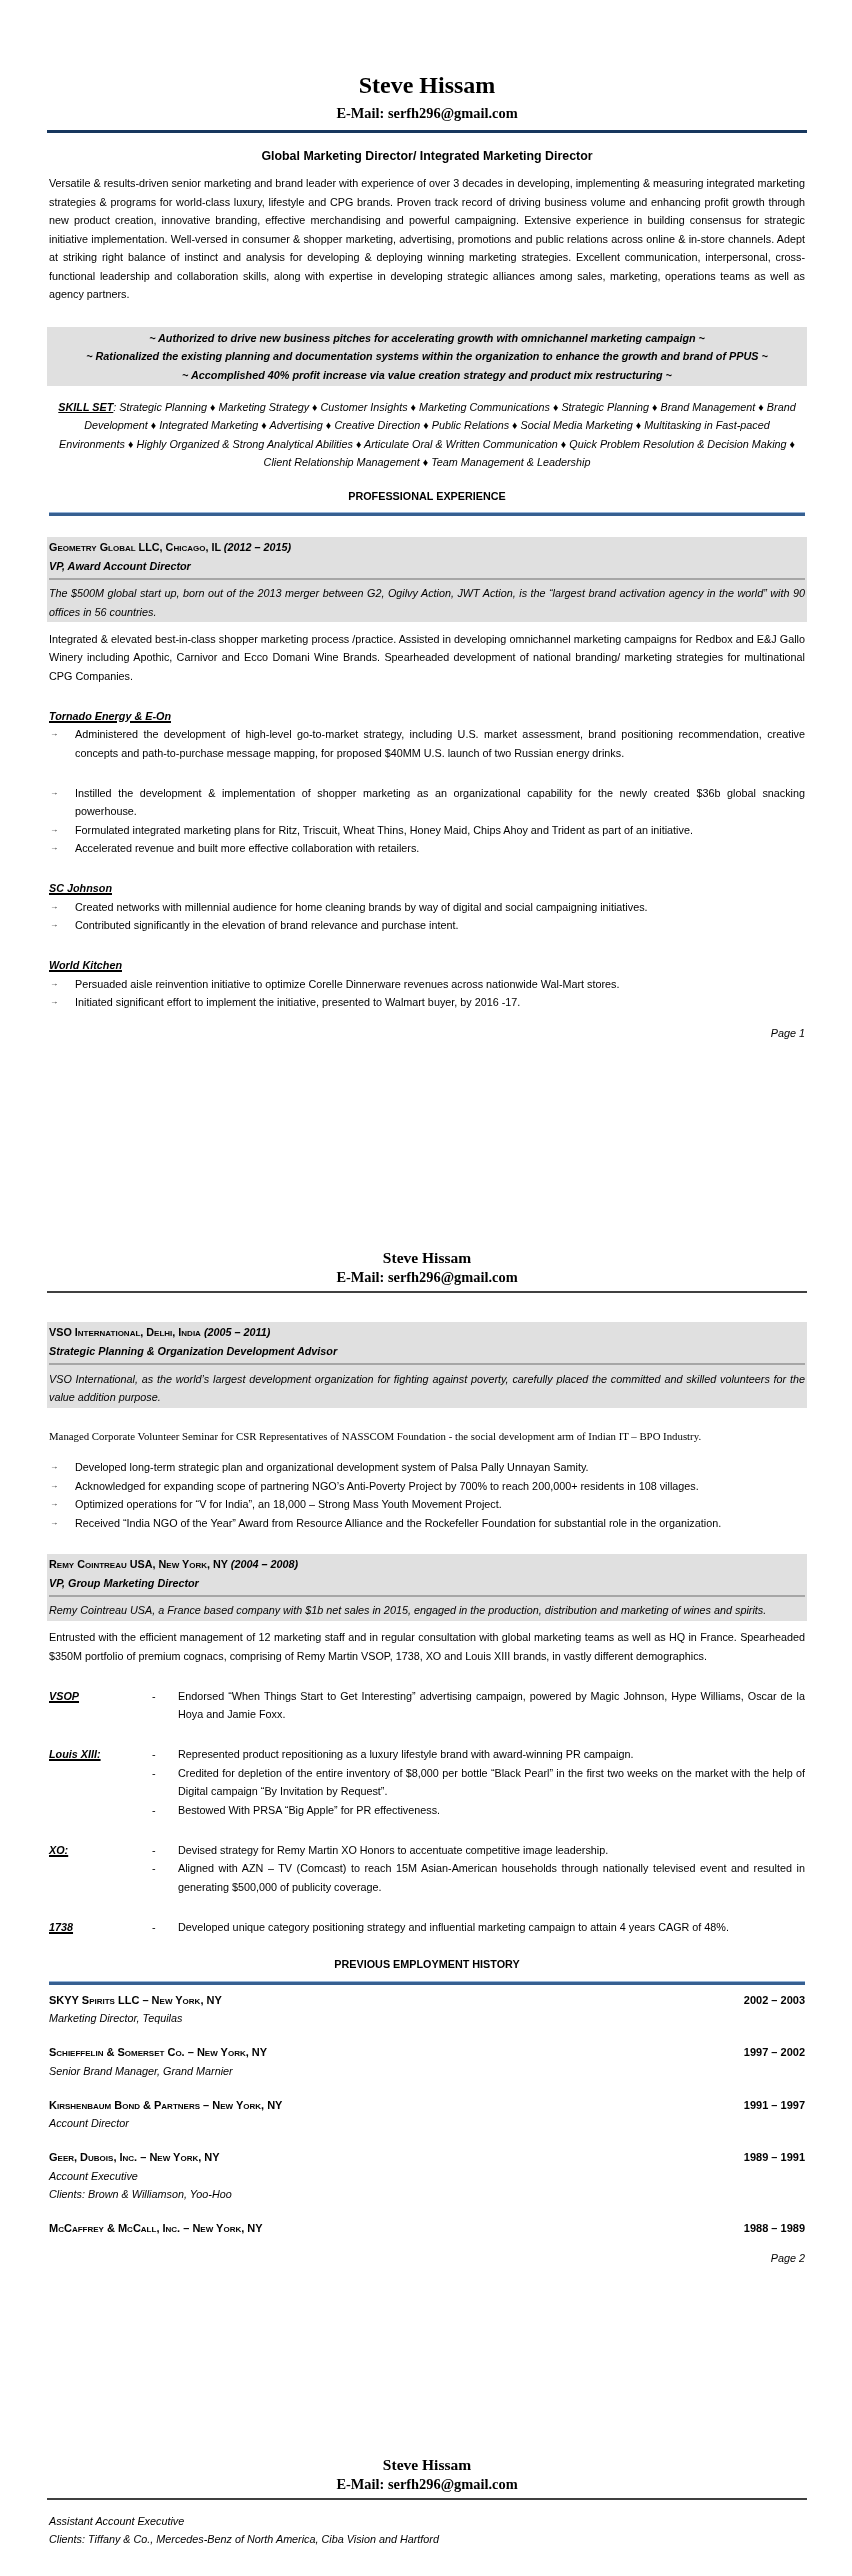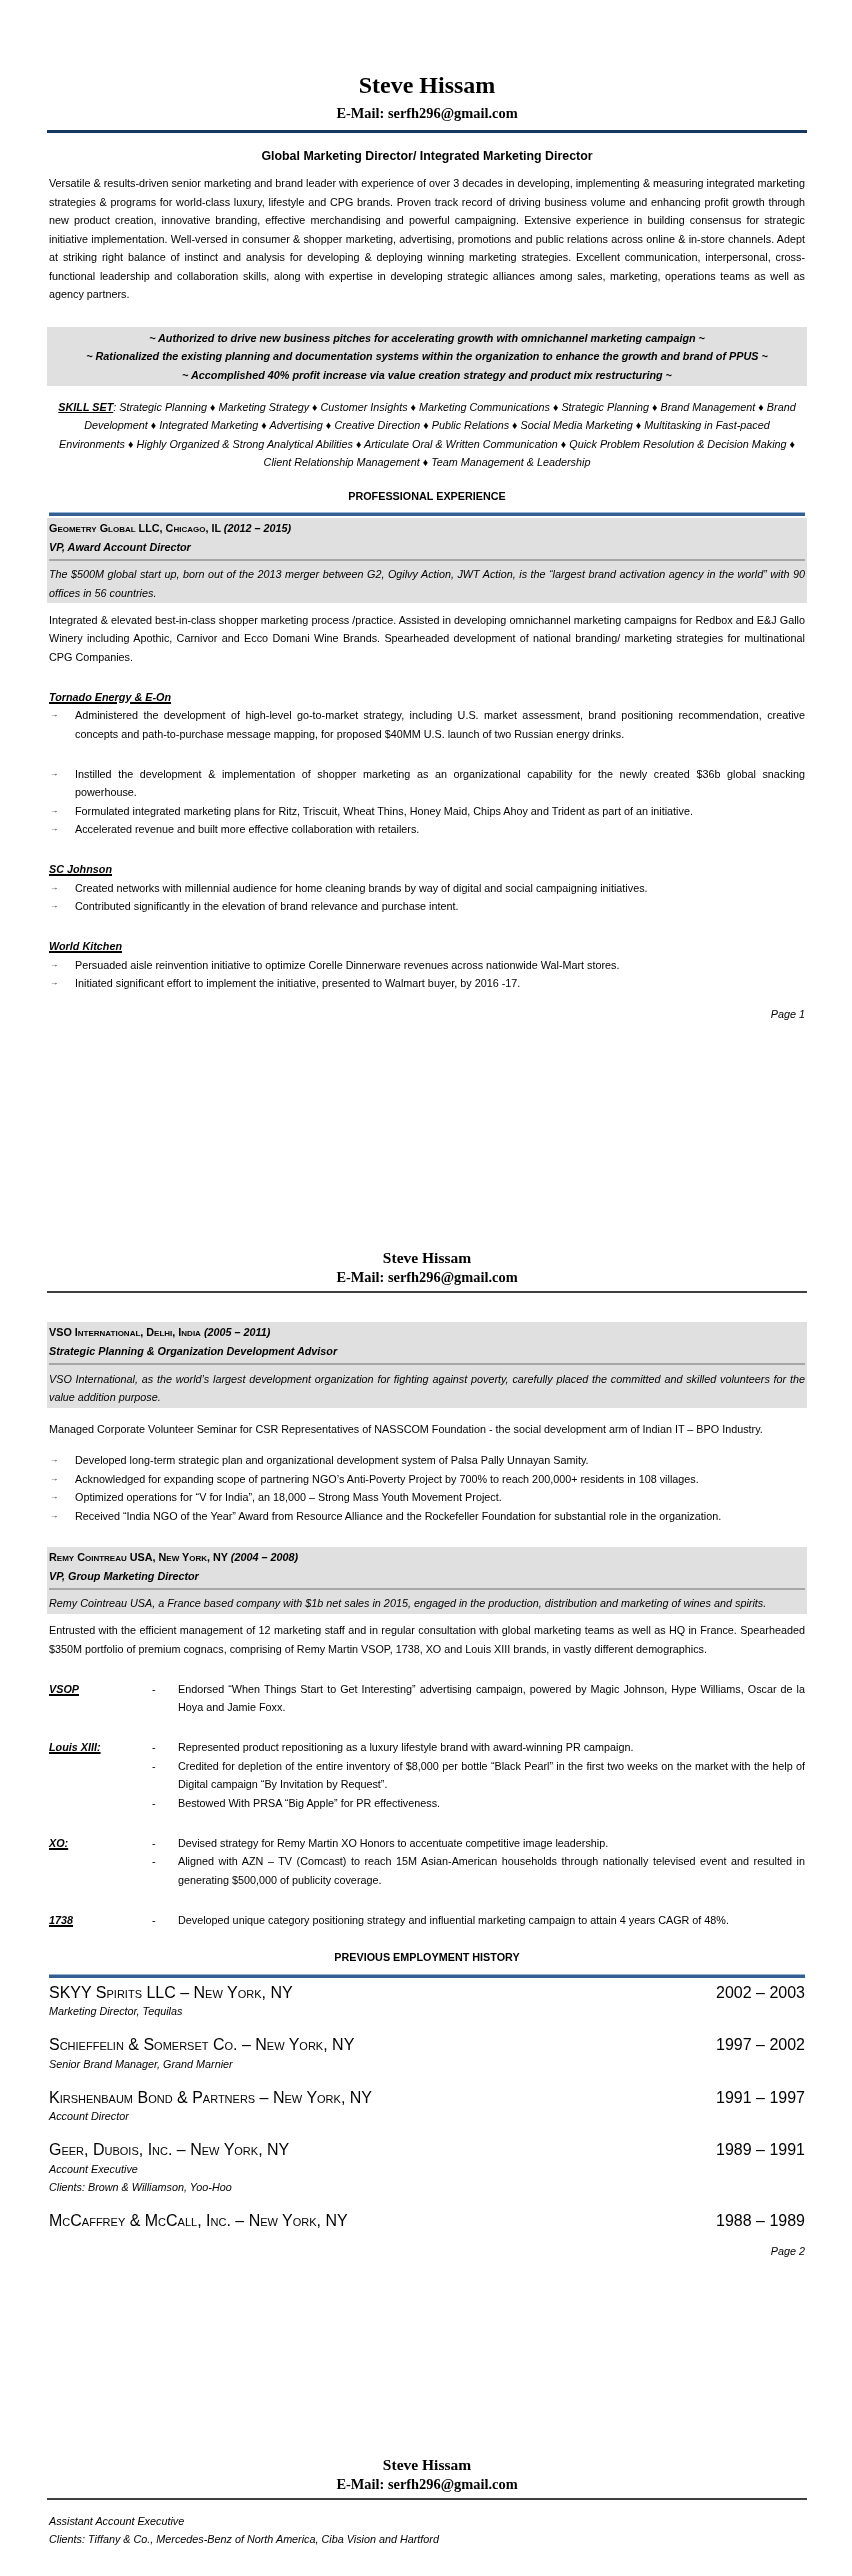--- a/index.html
+++ b/index.html
@@ -26,21 +26,21 @@
   .co-desc { font-style: italic; font-size: 10.8px; line-height: 18.5px; text-align: justify; }
   .client-h { font-weight: bold; font-style: italic; font-size: 10.8px; line-height: 18.5px; text-decoration: underline; text-decoration-thickness: 1.5px; }
   ul.arrow { list-style: none; margin: 0; padding: 0; }
   ul.arrow li { position: relative; padding-left: 26px; font-size: 10.8px; line-height: 18.5px; text-align: justify; }
   ul.arrow li .bullet { position: absolute; left: 1px; top: 0; font-size: 8.2px; }
   .brand-row { display: flex; font-size: 10.8px; line-height: 18.5px; }
   .brand-row .bl { width: 103px; flex: none; font-weight: bold; font-style: italic; text-decoration: underline; text-decoration-thickness: 1.5px; }
   .brand-row ul { list-style: none; margin: 0; padding: 0; flex: 1; }
   .brand-row li { position: relative; padding-left: 26px; text-align: justify; }
   .brand-row li .dash { position: absolute; left: 0; top: 0; }
-  .emp-row { display: flex; justify-content: space-between; font-weight: normal; font-size: 16px; line-height: 18.5px; font-variant: small-caps; gap: 11px; }
+  .emp-row { display: flex; justify-content: space-between; font-weight: bold; font-size: 11px; line-height: 18.5px; font-variant: small-caps; gap: 11px; }
   .emp-sub { font-style: italic; font-size: 10.8px; line-height: 18.5px; }
   .pageno { font-style: italic; font-size: 10.8px; line-height: 15.5px; text-align: right; }
 </style>
 </head>
 <body>
 
 <div class="page" style="top:71px;">
   <div class="name1">Steve Hissam</div>
   <div class="email1" style="margin-top:6.2px;">E-Mail: serfh296@gmail.com</div>
   <div class="rule-navy" style="margin-top:7.2px;"></div>
@@ -54,21 +54,21 @@
     <div class="banner">~ Accomplished 40% profit increase via value creation strategy and product mix restructuring ~</div>
   </div>
 
   <div class="skills" style="margin-top:11.3px;">
     <span class="label">SKILL SET</span><span>: Strategic Planning ♦ Marketing Strategy ♦ Customer Insights ♦ Marketing Communications ♦ Strategic Planning ♦ Brand Management ♦ Brand Development ♦ Integrated Marketing ♦ Advertising ♦ Creative Direction ♦ Public Relations ♦ Social Media Marketing ♦ Multitasking in Fast-paced Environments ♦ Highly Organized &amp; Strong Analytical Abilities ♦ Articulate Oral &amp; Written Communication ♦ Quick Problem Resolution &amp; Decision Making ♦ Client Relationship Management ♦ Team Management &amp; Leadership</span>
   </div>
 
   <div class="sec-title" style="margin-top:17.5px;">PROFESSIONAL EXPERIENCE</div>
   <div class="rule-blue" style="margin-top:7.2px;"></div>
 
-  <div class="shade" style="margin-top:2px;">
+  <div class="shade" style="margin-top:21px;">
     <div class="co-name"><span>Geometry Global LLC, Chicago, IL</span> <i>(2012 – 2015)</i></div>
     <div class="co-role">VP, Award Account Director</div>
     <div class="co-gray-rule"></div>
     <div class="co-desc">The $500M global start up, born out of the 2013 merger between G2, Ogilvy Action, JWT Action, is the “largest brand activation agency in the world” with 90 offices in 56 countries.</div>
   </div>
   <p class="p" style="margin-top:7.2px;">Integrated &amp; elevated best-in-class shopper marketing process /practice. Assisted in developing omnichannel marketing campaigns for Redbox and E&amp;J Gallo Winery including Apothic, Carnivor and Ecco Domani Wine Brands. Spearheaded development of national branding/ marketing strategies for multinational CPG Companies.</p>
 
   <div style="margin-top:21.6px;">
     <div class="client-h">Tornado Energy &amp; E-On</div>
     <ul class="arrow">
@@ -107,21 +107,21 @@
   <div class="name2">Steve Hissam</div>
   <div class="email2">E-Mail: serfh296@gmail.com</div>
   <div class="rule-dark" style="margin-top:4.1px;"></div>
 
   <div class="shade" style="margin-top:29px;">
     <div class="co-name"><span>VSO International, Delhi, India</span> <i>(2005 – 2011)</i></div>
     <div class="co-role">Strategic Planning &amp; Organization Development Advisor</div>
     <div class="co-gray-rule"></div>
     <div class="co-desc">VSO International, as the world’s largest development organization for fighting against poverty, carefully placed the committed and skilled volunteers for the value addition purpose.</div>
   </div>
-  <p class="p" style="margin-top:12px;">Managed Corporate Volunteer Seminar for CSR Representatives of NASSCOM Foundation - the social development arm of Indian IT – BPO Industry.</p>
+  <p class="p" style="margin-top:19px;font-family:Liberation Serif, serif;">Managed Corporate Volunteer Seminar for CSR Representatives of NASSCOM Foundation - the social development arm of Indian IT – BPO Industry.</p>
   <ul class="arrow" style="margin-top:13.4px;">
     <li><span class="bullet">→</span><span>Developed long-term strategic plan and organizational development system of Palsa Pally Unnayan Samity.</span></li>
     <li><span class="bullet">→</span><span>Acknowledged for expanding scope of partnering NGO’s Anti-Poverty Project by 700% to reach 200,000+ residents in 108 villages.</span></li>
     <li><span class="bullet">→</span><span>Optimized operations for “V for India”, an 18,000 – Strong Mass Youth Movement Project.</span></li>
     <li><span class="bullet">→</span><span>Received “India NGO of the Year” Award from Resource Alliance and the Rockefeller Foundation for substantial role in the organization.</span></li>
   </ul>
 
   <div class="shade" style="margin-top:21.6px;">
     <div class="co-name"><span>Remy Cointreau USA, New York, NY</span> <i>(2004 – 2008)</i></div>
     <div class="co-role">VP, Group Marketing Director</div>

